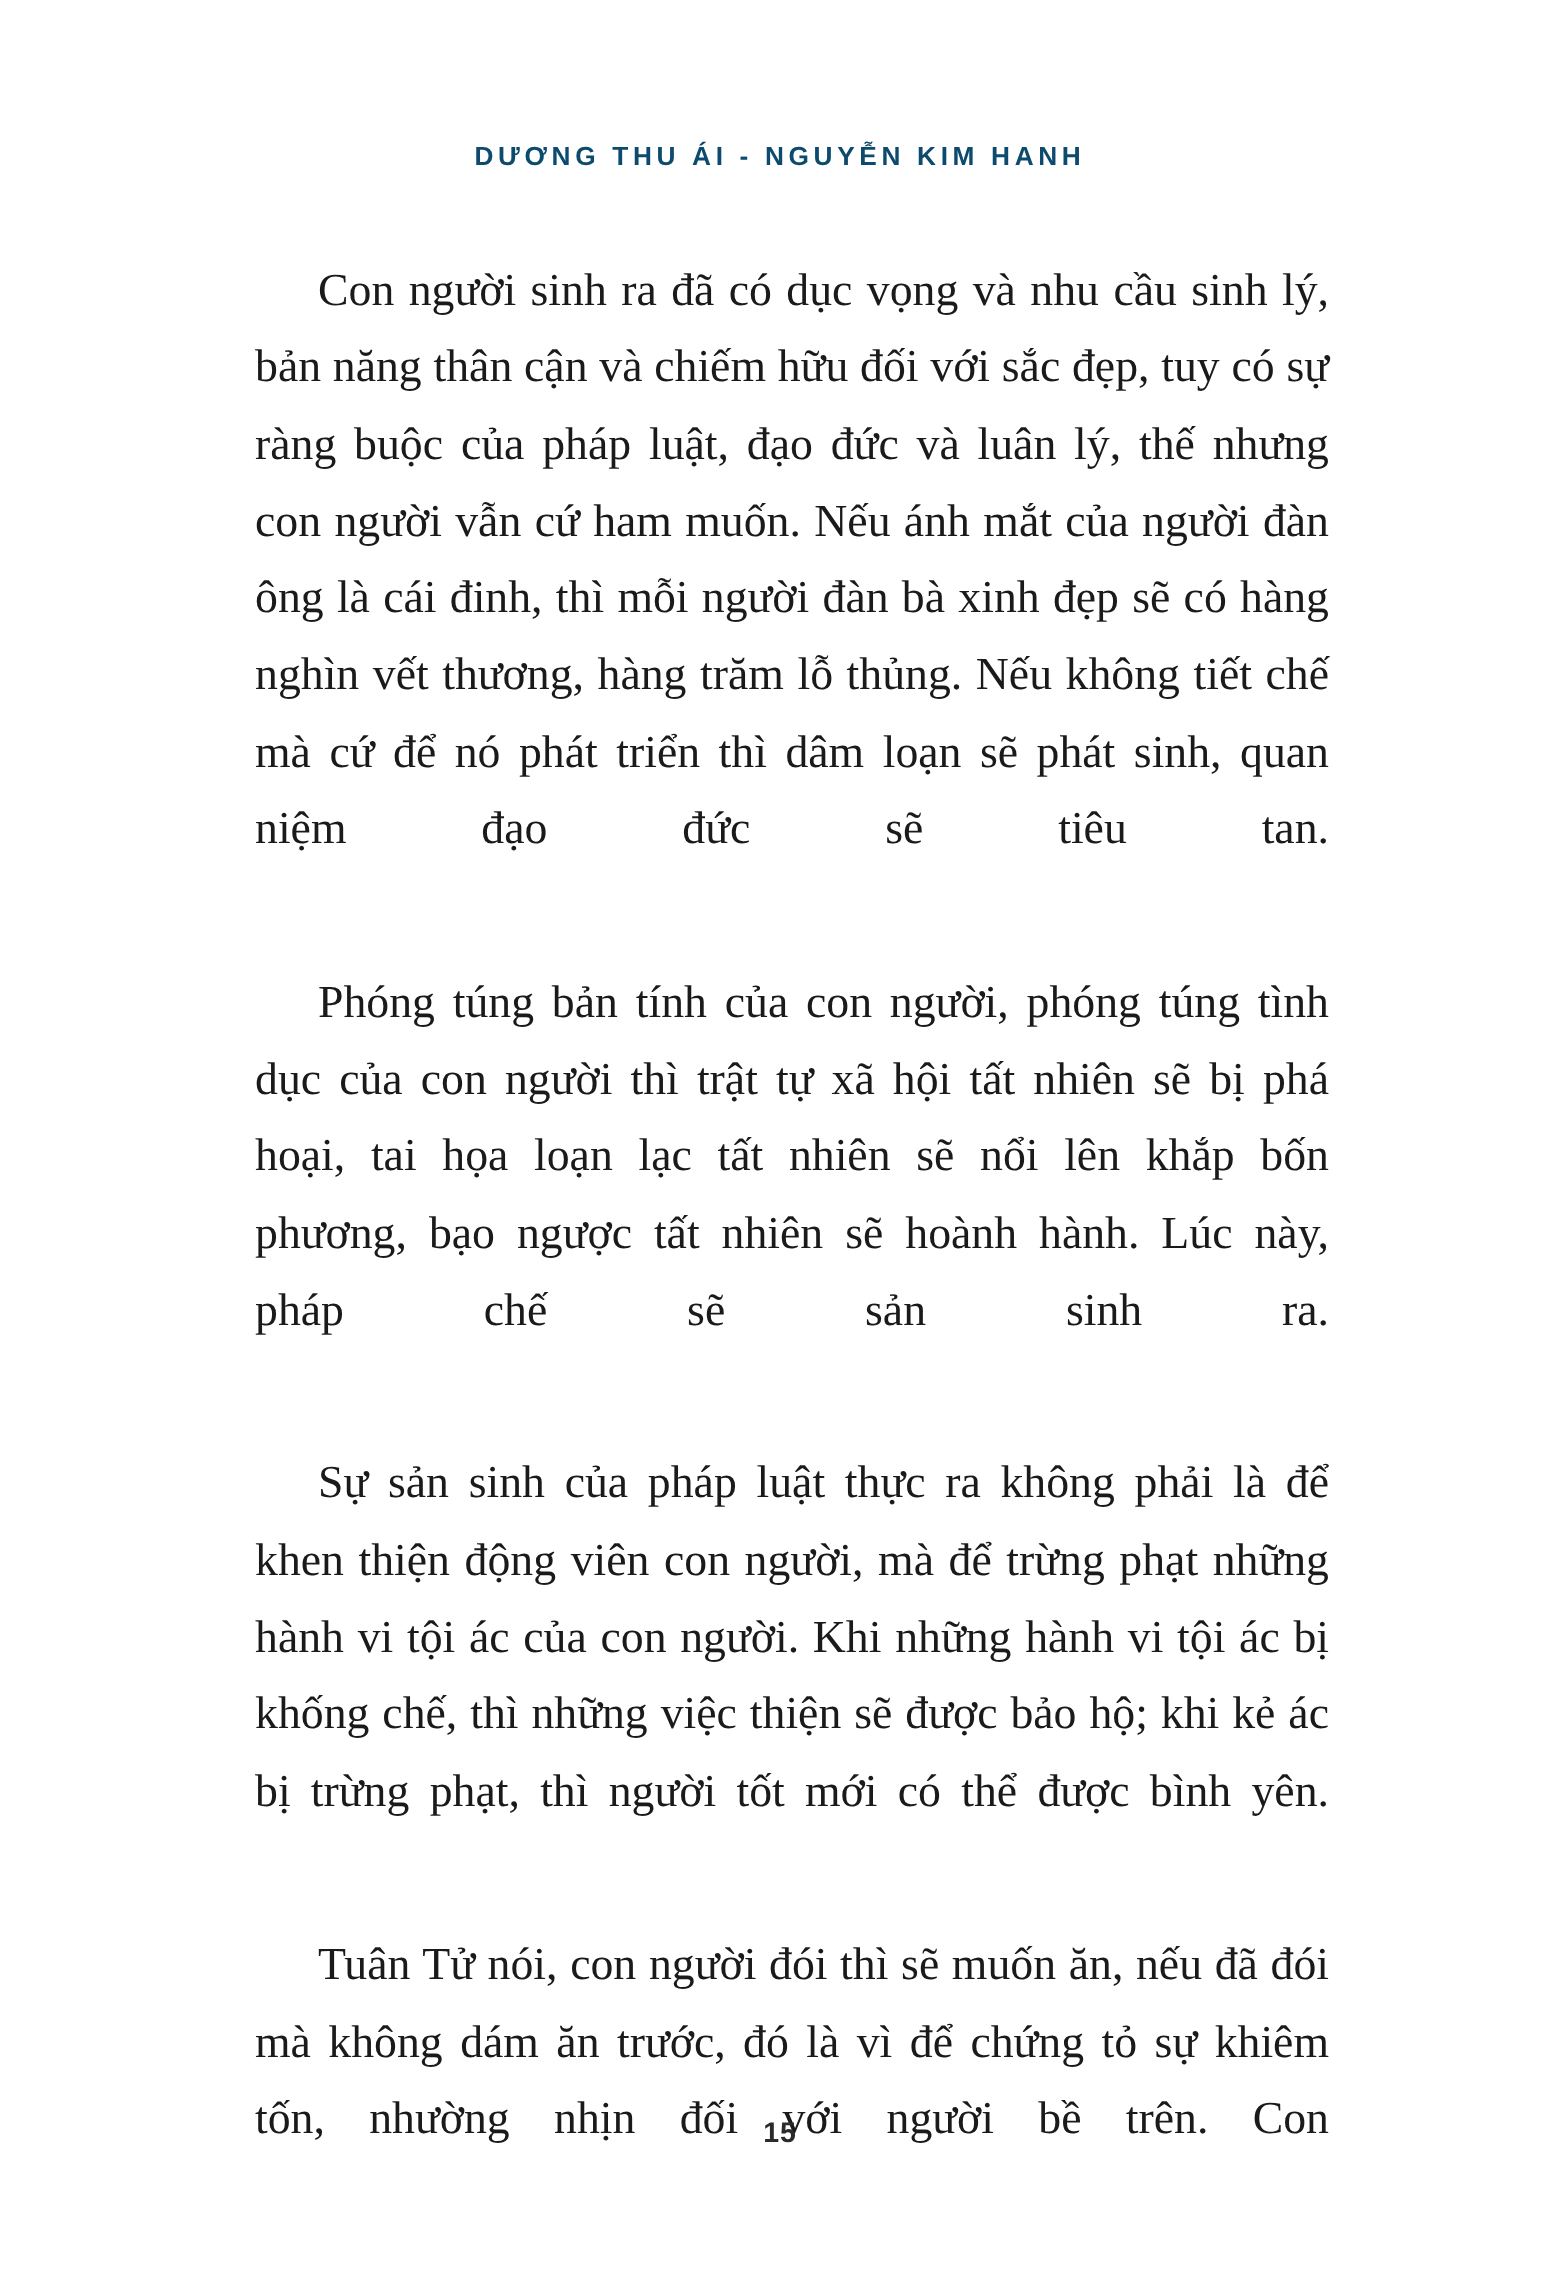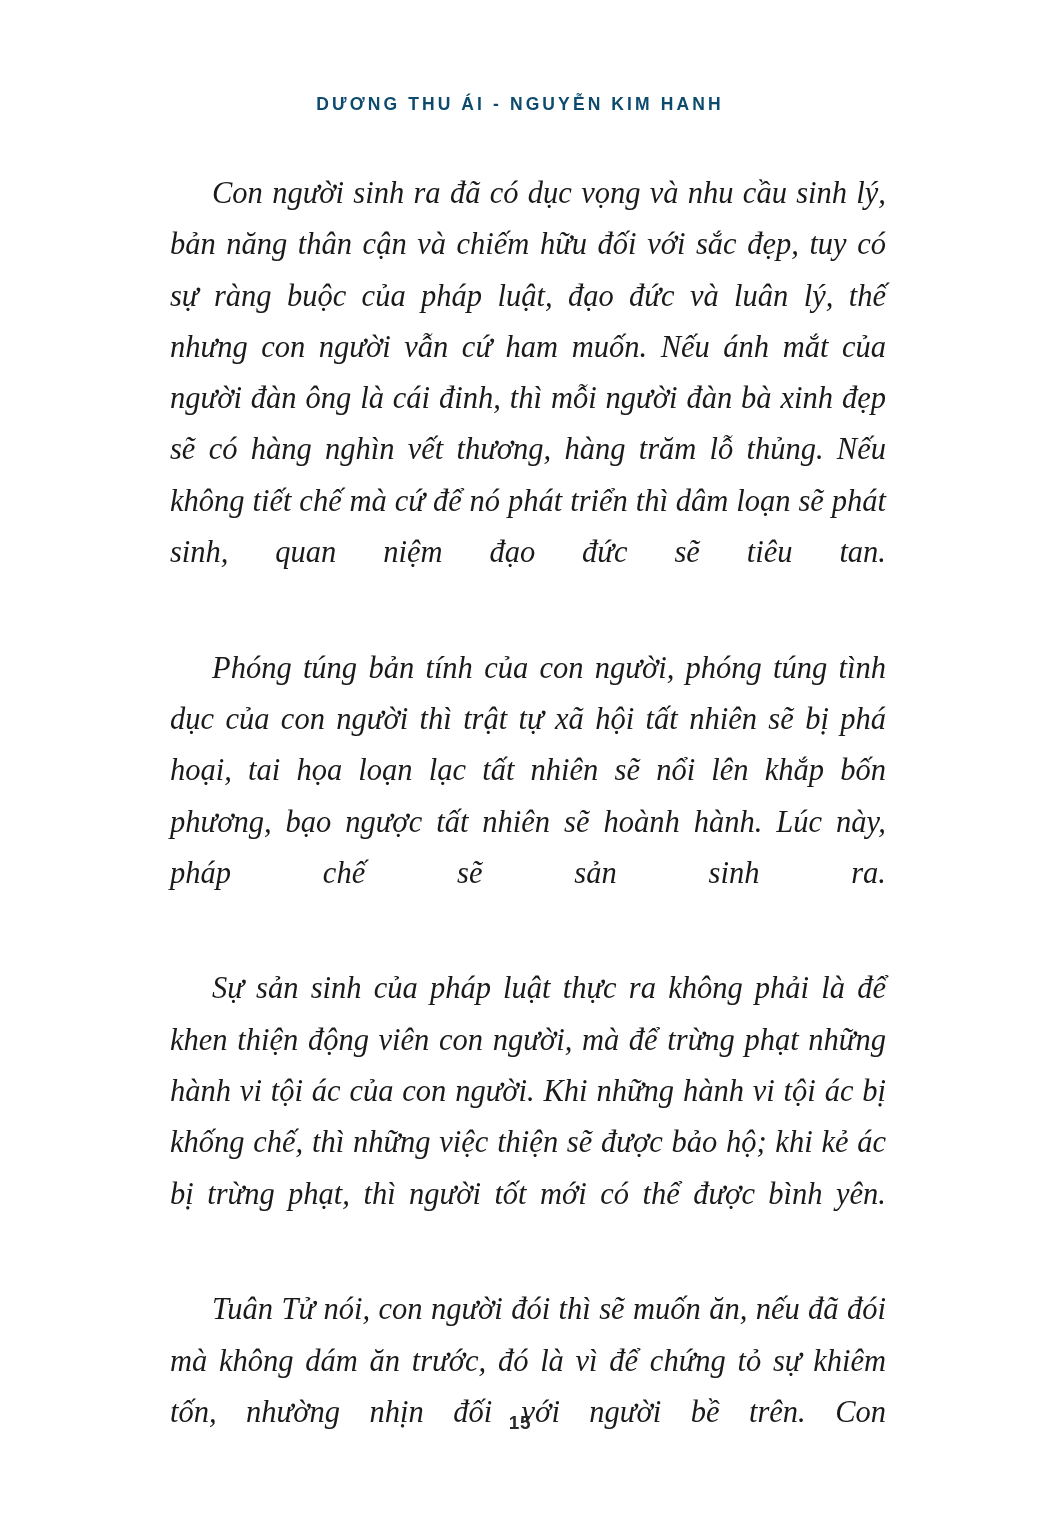--- a/index.html
+++ b/index.html
@@ -45,21 +45,20 @@
     text-indent: 42px;
     text-align: justify;
     text-justify: inter-word;
     font-family: "Liberation Serif", "DejaVu Serif", serif;
     font-size: 30.5px;
     line-height: 51.3px;
     color: #1a1a1a;
     hyphens: none;
     -webkit-hyphens: none;
     word-spacing: 0.2px;
-    font-style: italic;
   }
 
   .para:last-child {
     margin-bottom: 0;
   }
 
   
   .para::after {
     content: "";
     display: inline-block;

